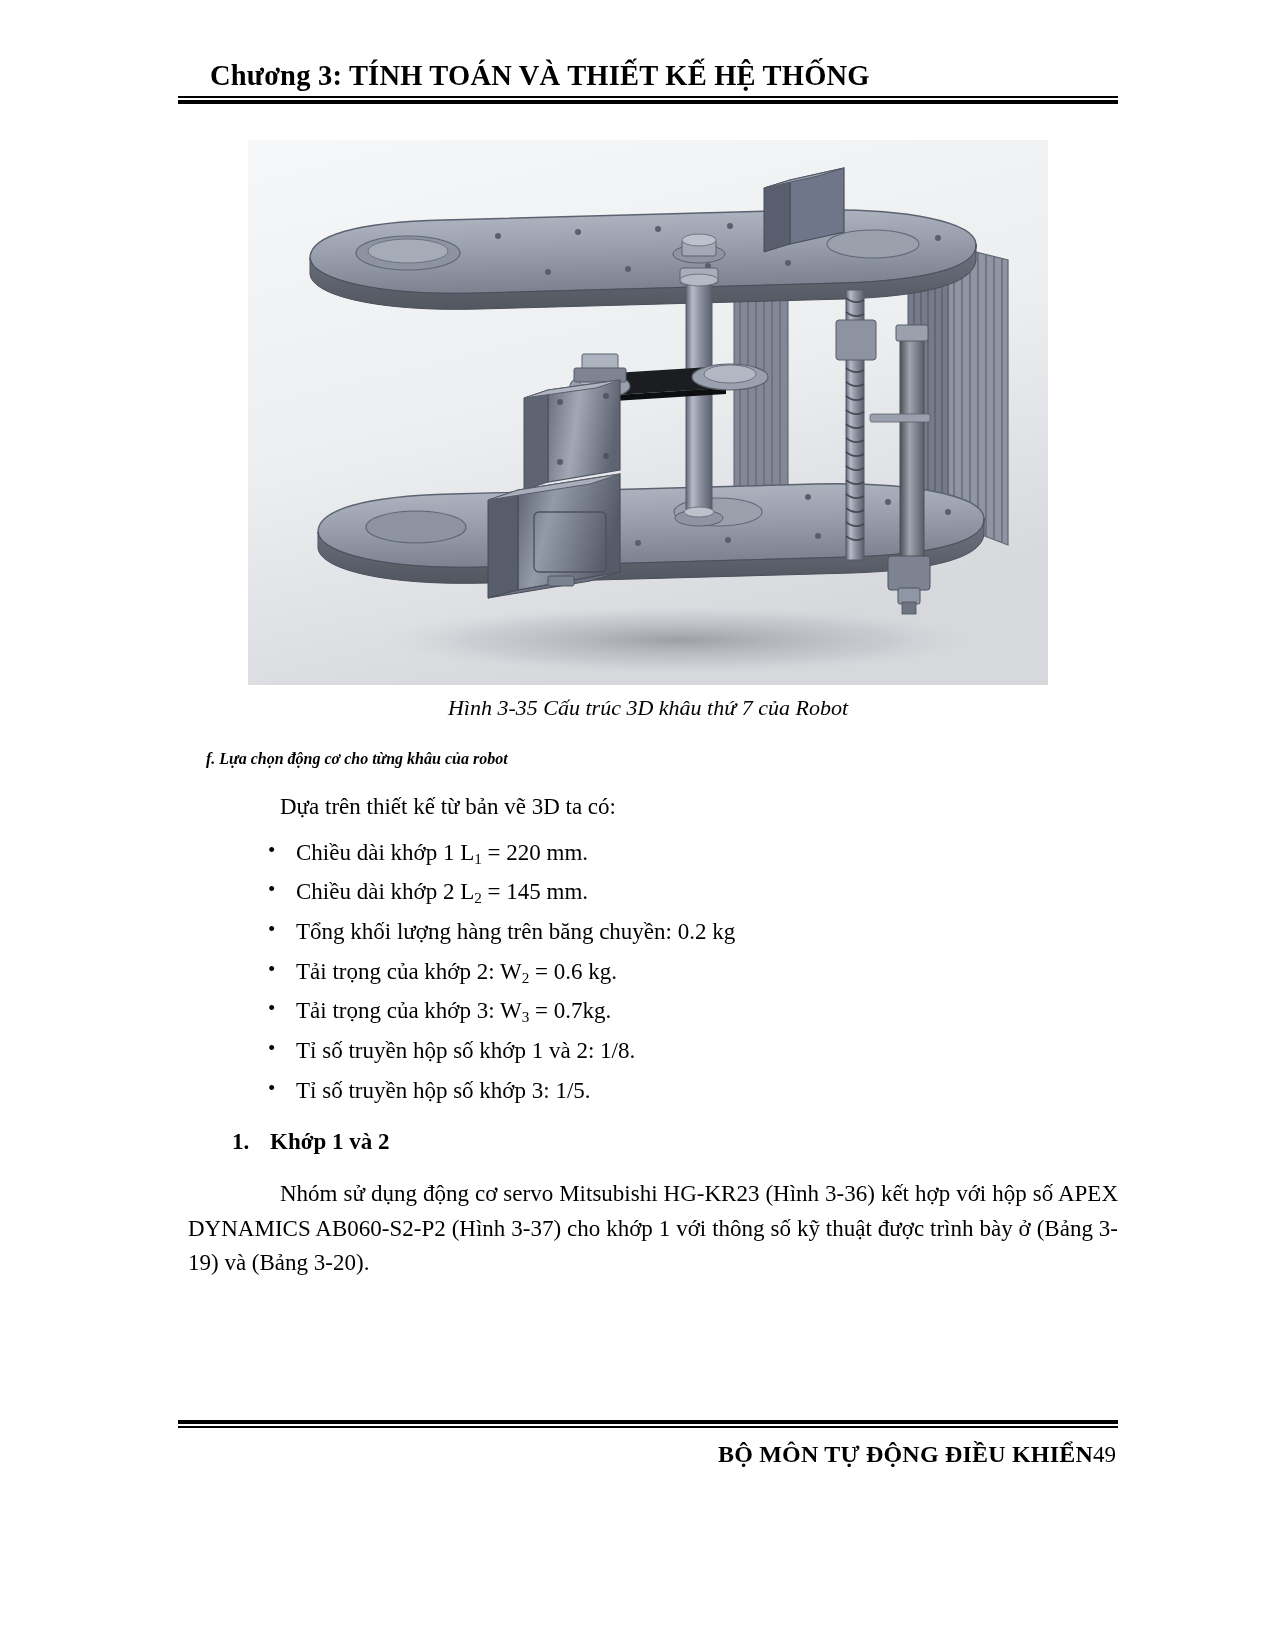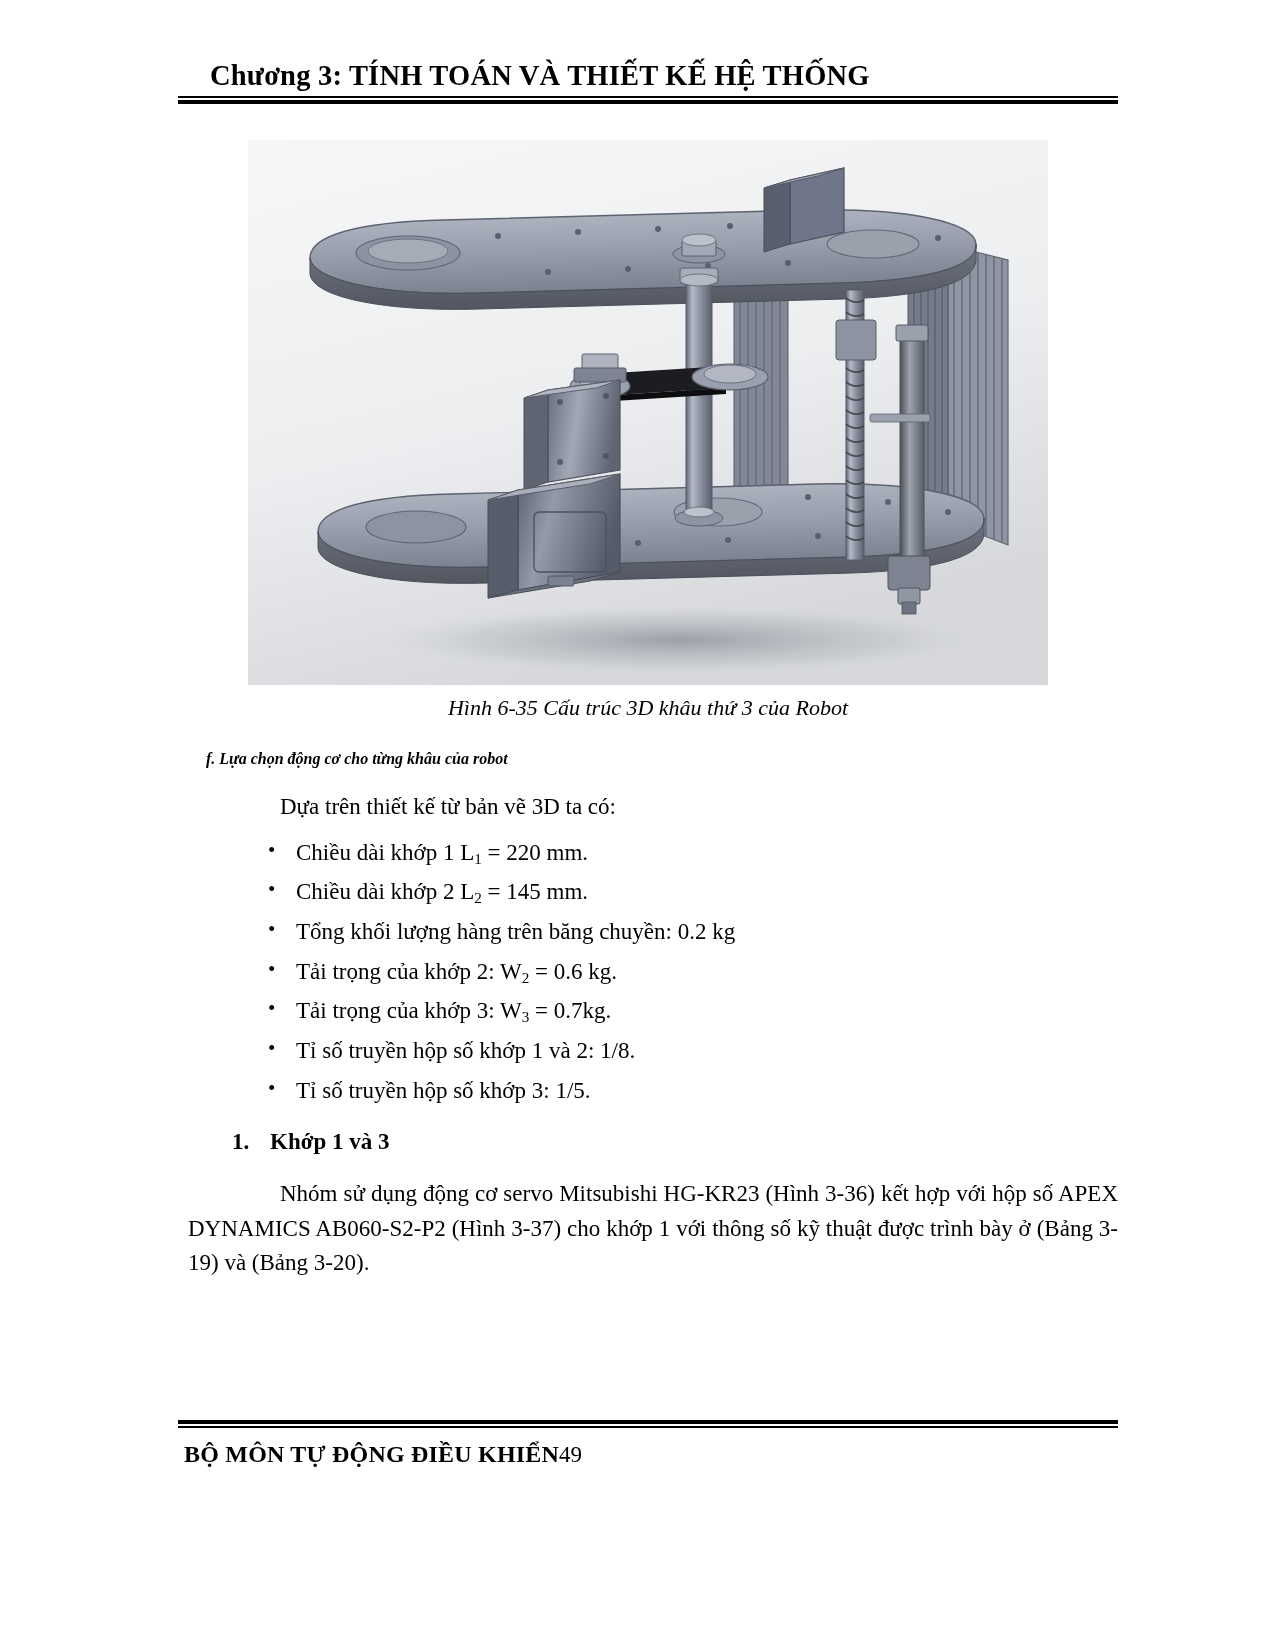--- a/index.html
+++ b/index.html
@@ -169,21 +169,21 @@
     content: "";
     position: absolute;
     left: 0; right: 0; top: 6px;
     height: 2px;
     background: #000;
   }
   .footer-row {
     margin-top: 14px;
     display: flex;
     align-items: baseline;
-    justify-content: flex-start;
+    justify-content: flex-end;
   }
   .footer-left {
     font-weight: bold;
     font-size: 24px;
     padding-left: 6px;
     letter-spacing: 0.2px;
   }
   .footer-page {
     font-size: 23px;
     padding-right: 2px;
@@ -408,41 +408,41 @@
         <ellipse cx="451" cy="100" rx="17" ry="6" fill="#bcc1cc" stroke="#616774" stroke-width="0.8"></ellipse>
       </g>
 
       <g>
         <ellipse cx="451" cy="378" rx="24" ry="8" fill="#8e94a2" stroke="#5a606d" stroke-width="1"></ellipse>
         <ellipse cx="451" cy="372" rx="15" ry="5" fill="#bcc1cc" stroke="#616774" stroke-width="0.8"></ellipse>
       </g>
     </svg>
   </div>
 
-  <div class="figure-caption">Hình 6-35 Cấu trúc 3D khâu thứ 3 của Robot</div>
+  <div class="figure-caption">Hình 3-35 Cấu trúc 3D khâu thứ 7 của Robot</div>
 
   <div class="content">
 
     <div class="subheading">f. Lựa chọn động cơ cho từng khâu của robot</div>
 
     <p class="para">Dựa trên thiết kế từ bản vẽ 3D ta có:</p>
 
     <ul class="bullets">
       <li><span>Chiều dài khớp 1 L</span><sub>1</sub><span> = 220 mm.</span></li>
       <li><span>Chiều dài khớp 2 L</span><sub>2</sub><span> = 145 mm.</span></li>
       <li><span>Tổng khối lượng hàng trên băng chuyền: 0.2 kg</span><sub></sub><span></span></li>
       <li><span>Tải trọng của khớp 2: W</span><sub>2</sub><span> = 0.6 kg.</span></li>
       <li><span>Tải trọng của khớp 3: W</span><sub>3</sub><span> = 0.7kg.</span></li>
       <li><span>Tỉ số truyền hộp số khớp 1 và 2: 1/8.</span><sub></sub><span></span></li>
       <li><span>Tỉ số truyền hộp số khớp 3: 1/5.</span><sub></sub><span></span></li>
     </ul>
 
 
     <ol class="numlist">
-      <li><span class="num">1.</span><span>Khớp 1 và 3</span></li>
+      <li><span class="num">1.</span><span>Khớp 1 và 2</span></li>
     </ol>
 
     <p class="para">Nhóm sử dụng động cơ servo Mitsubishi HG-KR23 (Hình 3-36) kết hợp với hộp số APEX DYNAMICS AB060-S2-P2 (Hình 3-37) cho khớp 1 với thông số kỹ thuật được trình bày ở (Bảng 3-19) và (Bảng 3-20).</p>
   </div>
 
   <div class="footer">
     <div class="footer-rule"></div>
     <div class="footer-row">
       <span class="footer-left">BỘ MÔN TỰ ĐỘNG ĐIỀU KHIỂN</span>
       <span class="footer-page">49</span>

